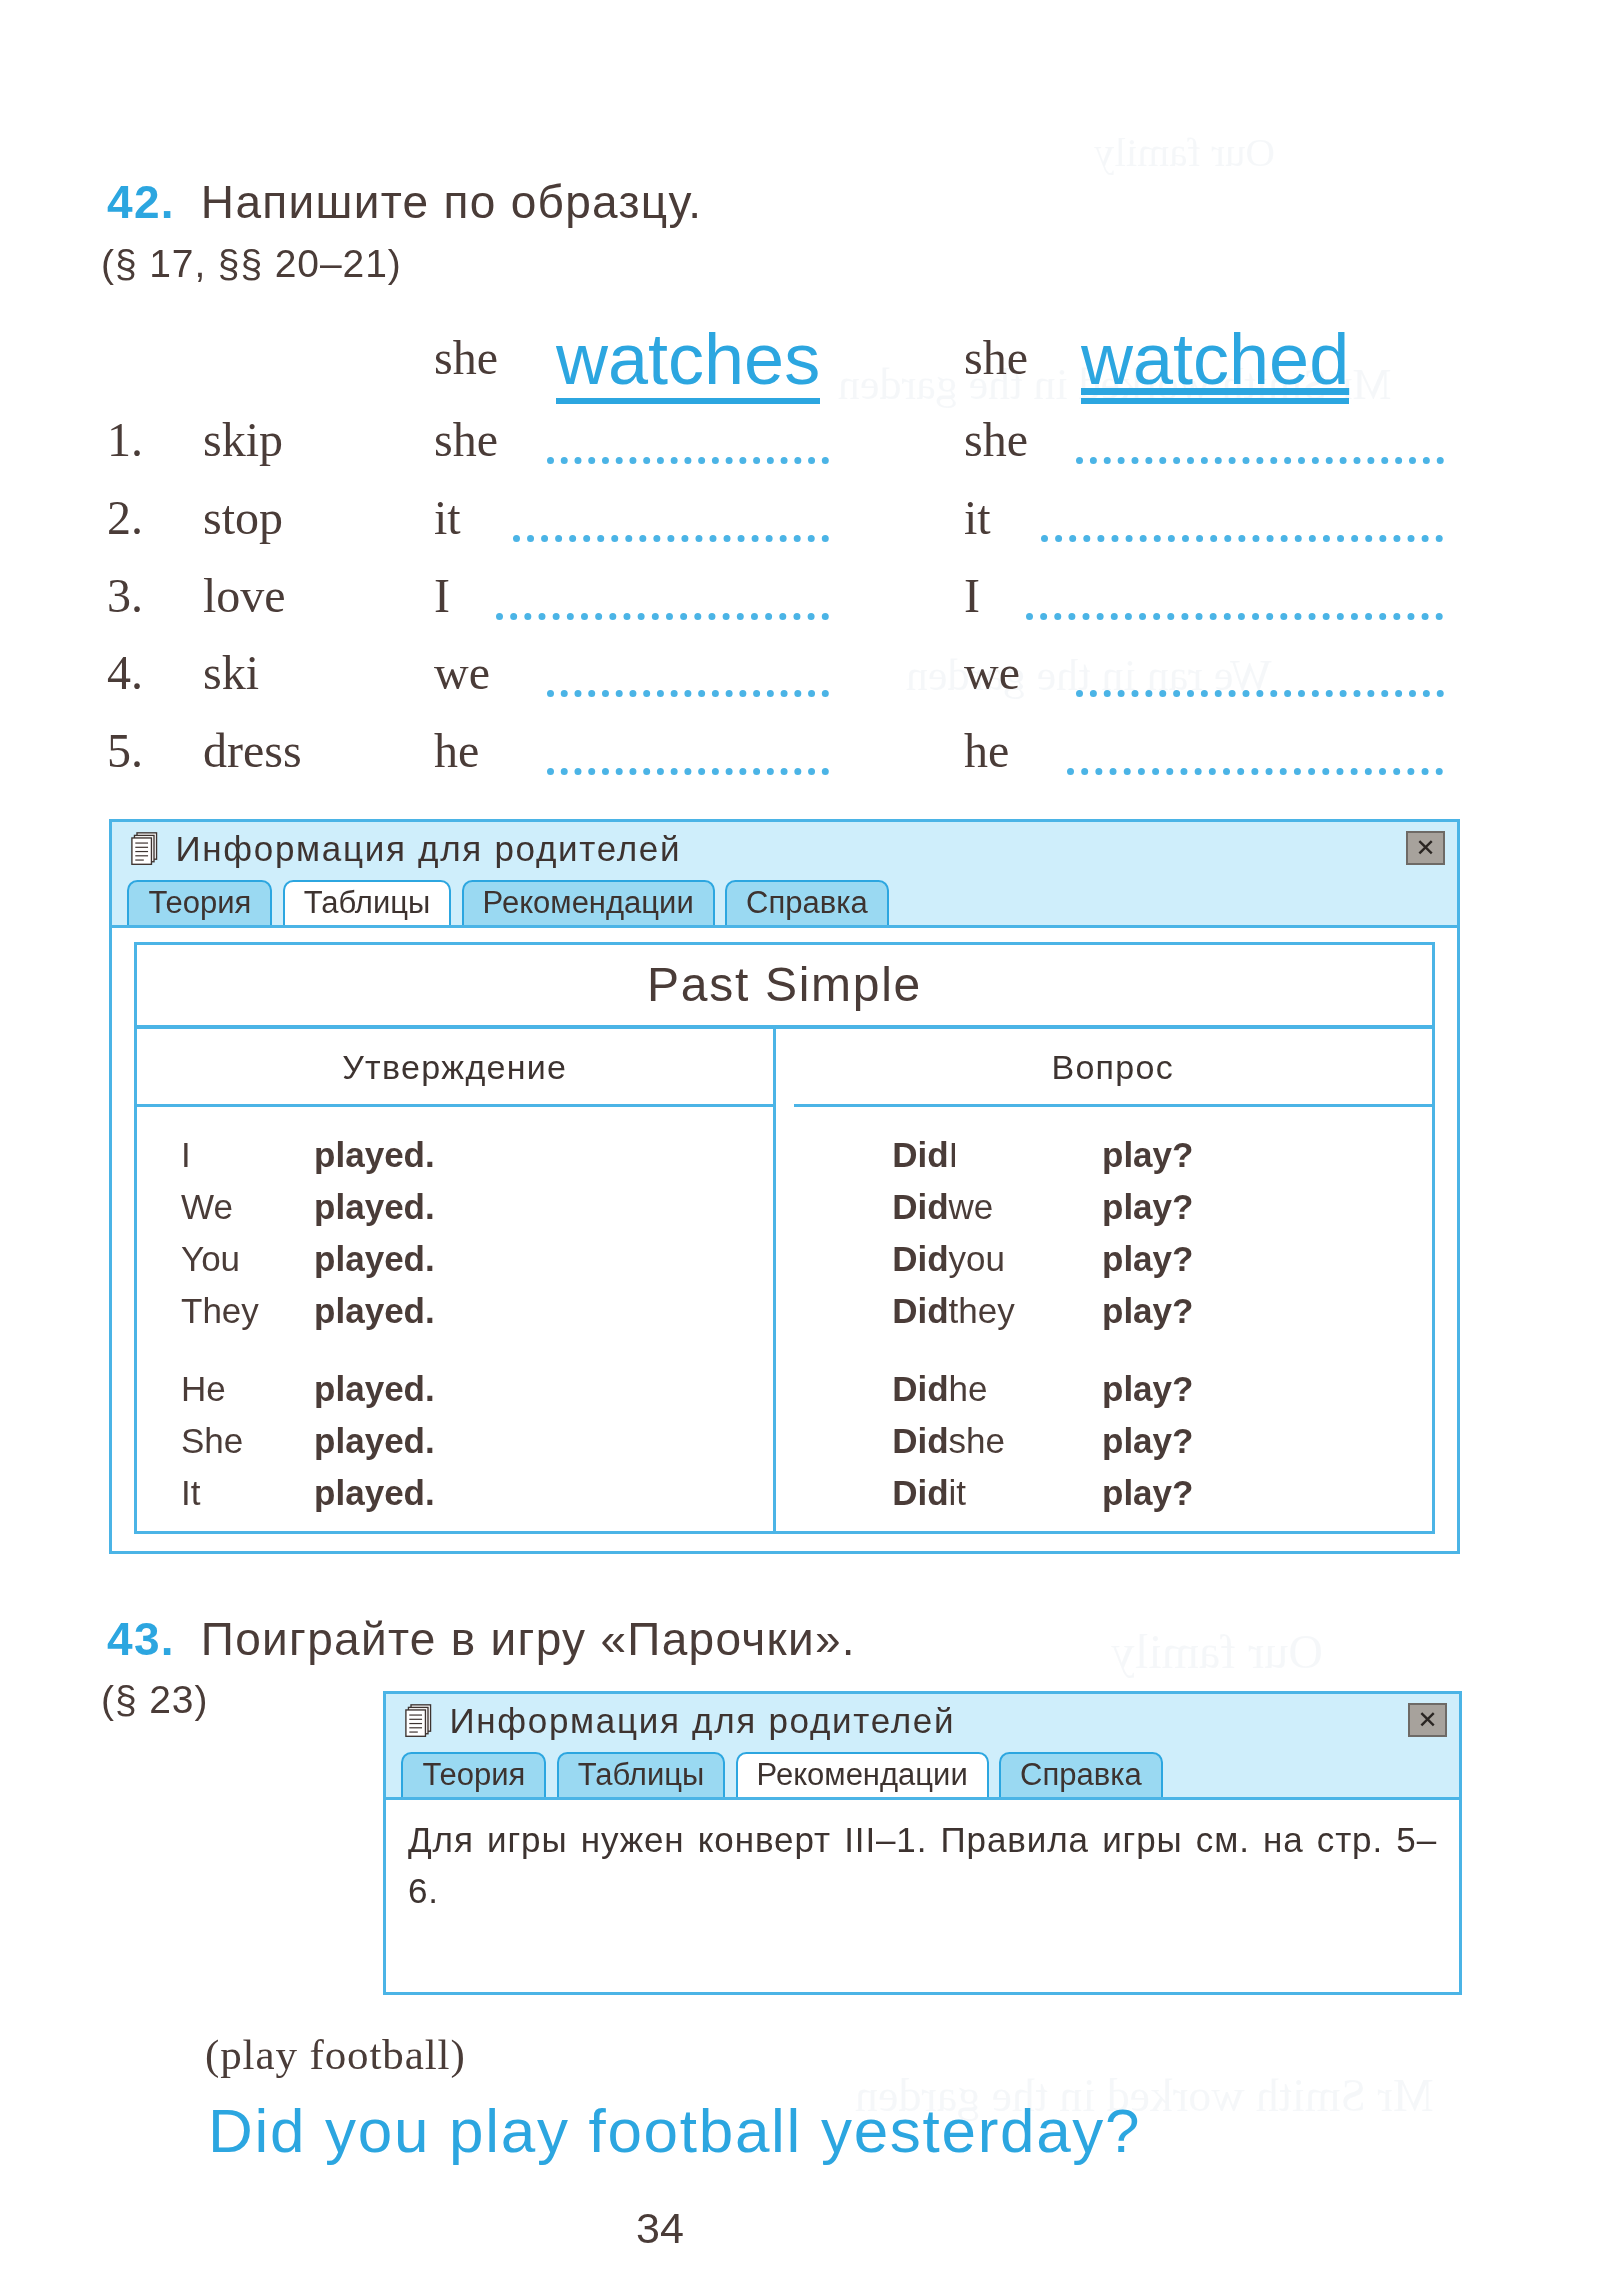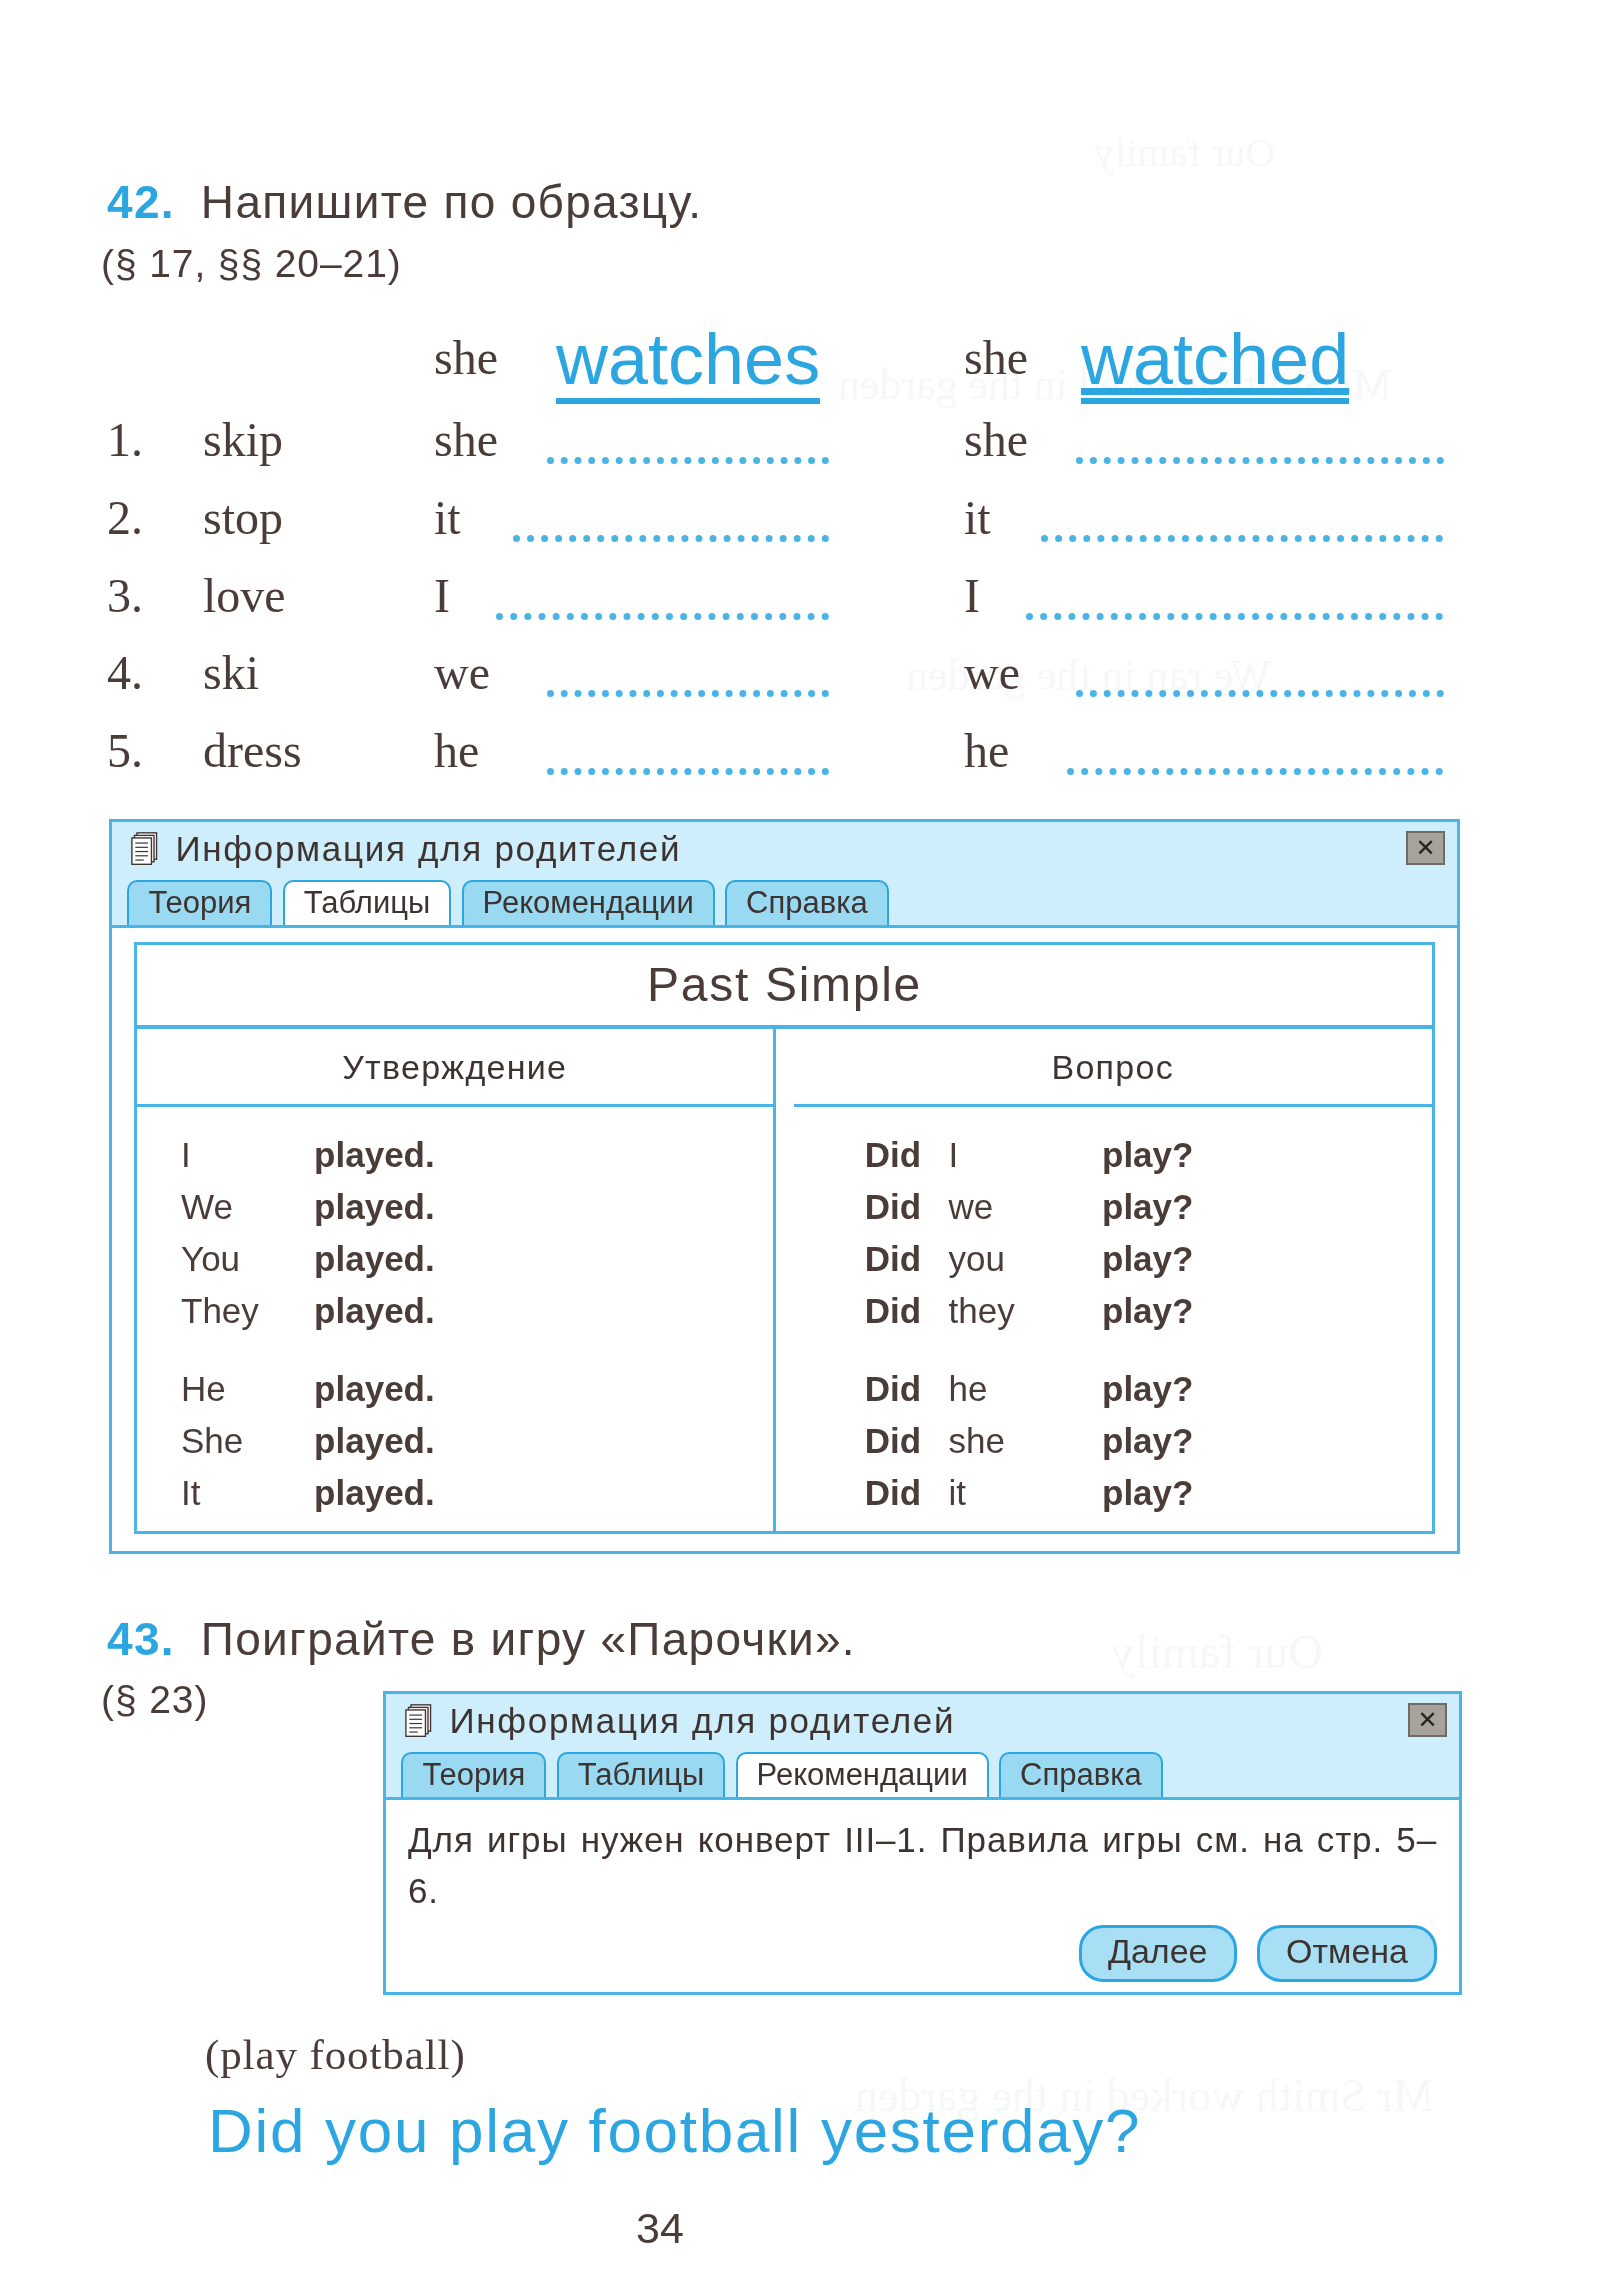--- a/index.html
+++ b/index.html
@@ -217,21 +217,21 @@
     font-family: "Liberation Sans", sans-serif;
     font-size: 35px;
     color: #4a3c38;
   }
   .ps-row {
     display: flex;
     height: 52px;
     align-items: center;
   }
   .ps-row.gap { margin-top: 26px; }
-  .ps-aux  { width: 111px; text-align: center; font-weight: bold; padding-left: 44px; }
+  .ps-aux  { width: 111px; text-align: right; font-weight: bold; padding-left: 44px; }
   .ps-subj { width: 128px; text-align: left; }
   .ps-verb { font-weight: bold; }
   .left .ps-subj { width: 128px; padding-left: 44px; }
   .left .ps-verb { padding-left: 5.1px; }
   .right .ps-subj { width: 145px; }
   .right .ps-verb { padding-left: 8.5px; }
 
   
   .dlg2-text {
     font-family: "Liberation Sans", sans-serif;
@@ -492,24 +492,20 @@
 
     <div class="dlg-tabs">
       <span class="dlg-tab">Теория</span>
       <span class="dlg-tab">Таблицы</span>
       <span class="dlg-tab active">Рекомендации</span>
       <span class="dlg-tab">Справка</span>
     </div>
 
     <div class="dlg-body" style="height:calc(100% - 103px);">
       <div class="dlg2-text">Для игры нужен конверт III–1. Правила игры см. на стр. 5–6.</div>
-      <div class="dlg2-buttons">
-        <span class="dlg-btn">Далее</span>
-        <span class="dlg-btn">Отмена</span>
-      </div>
     </div>
   </div>
 
   <div class="sample-serif" style="left:205px; top:2030px;">(play football)</div>
   <div class="sample-blue" style="left:208px; top:2095px;">Did you play football yesterday?</div>
 
   <div class="page-num" style="left:0; top:2204px;">34</div>
 
 </div>
 

